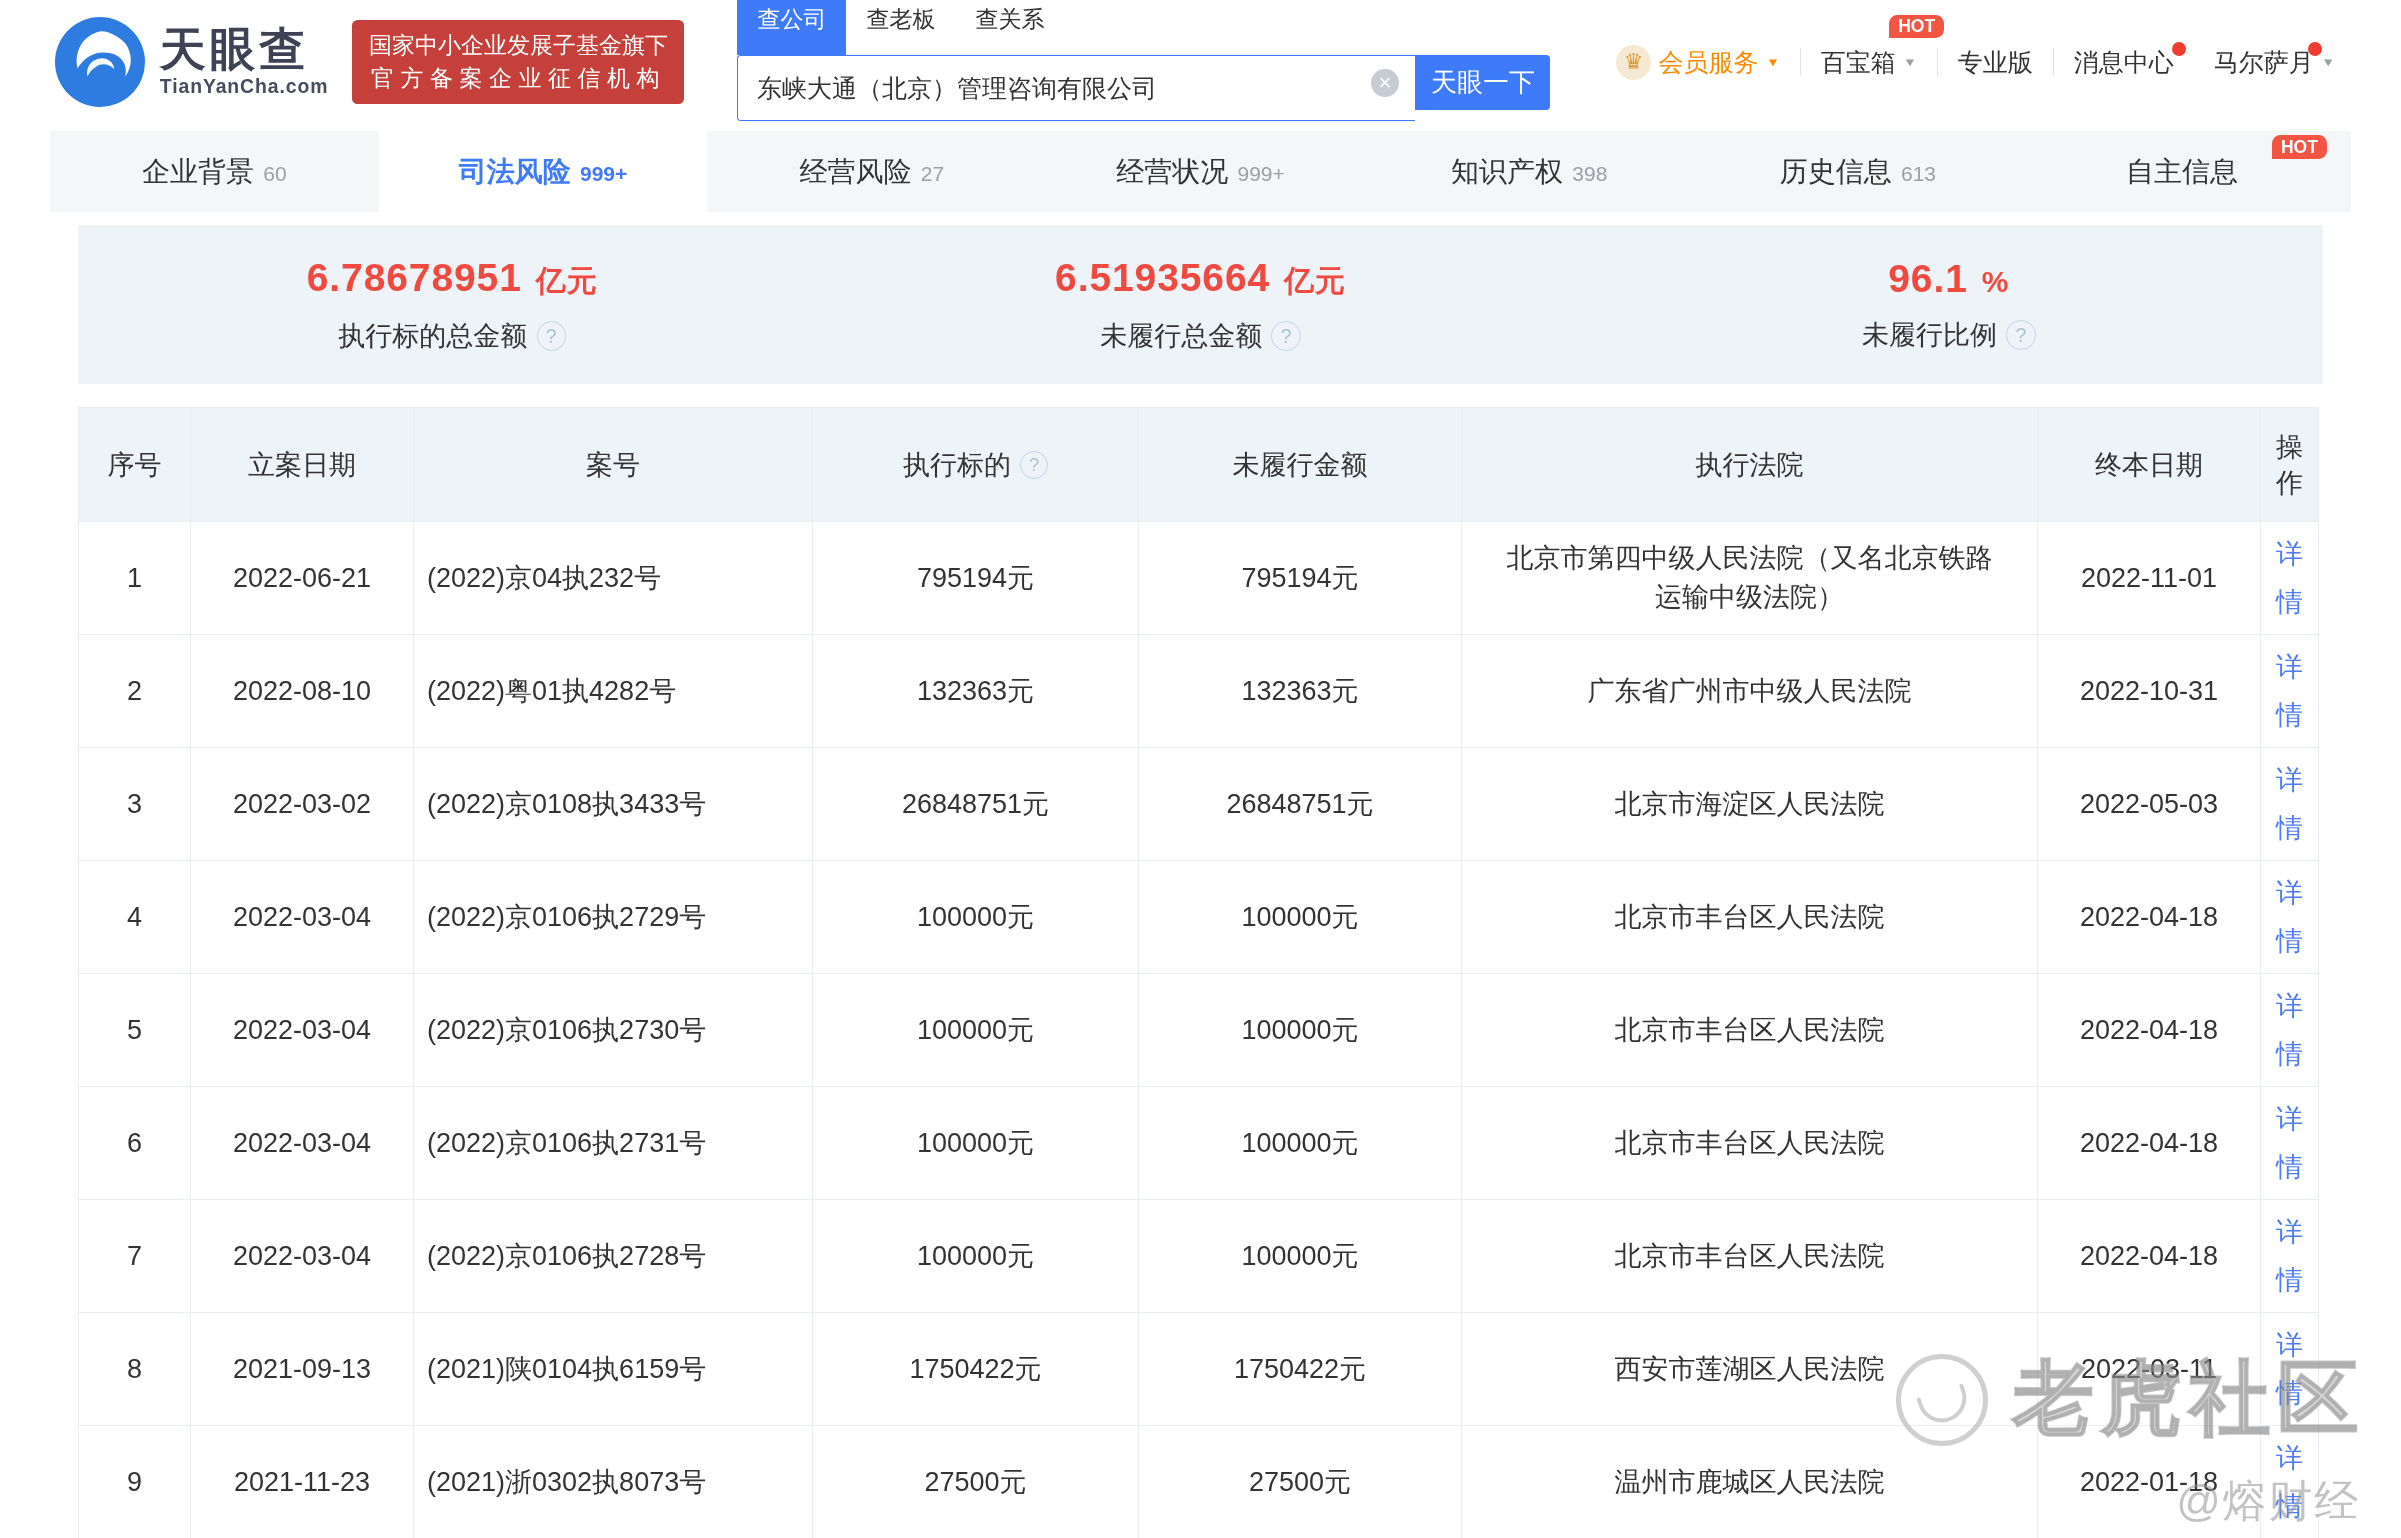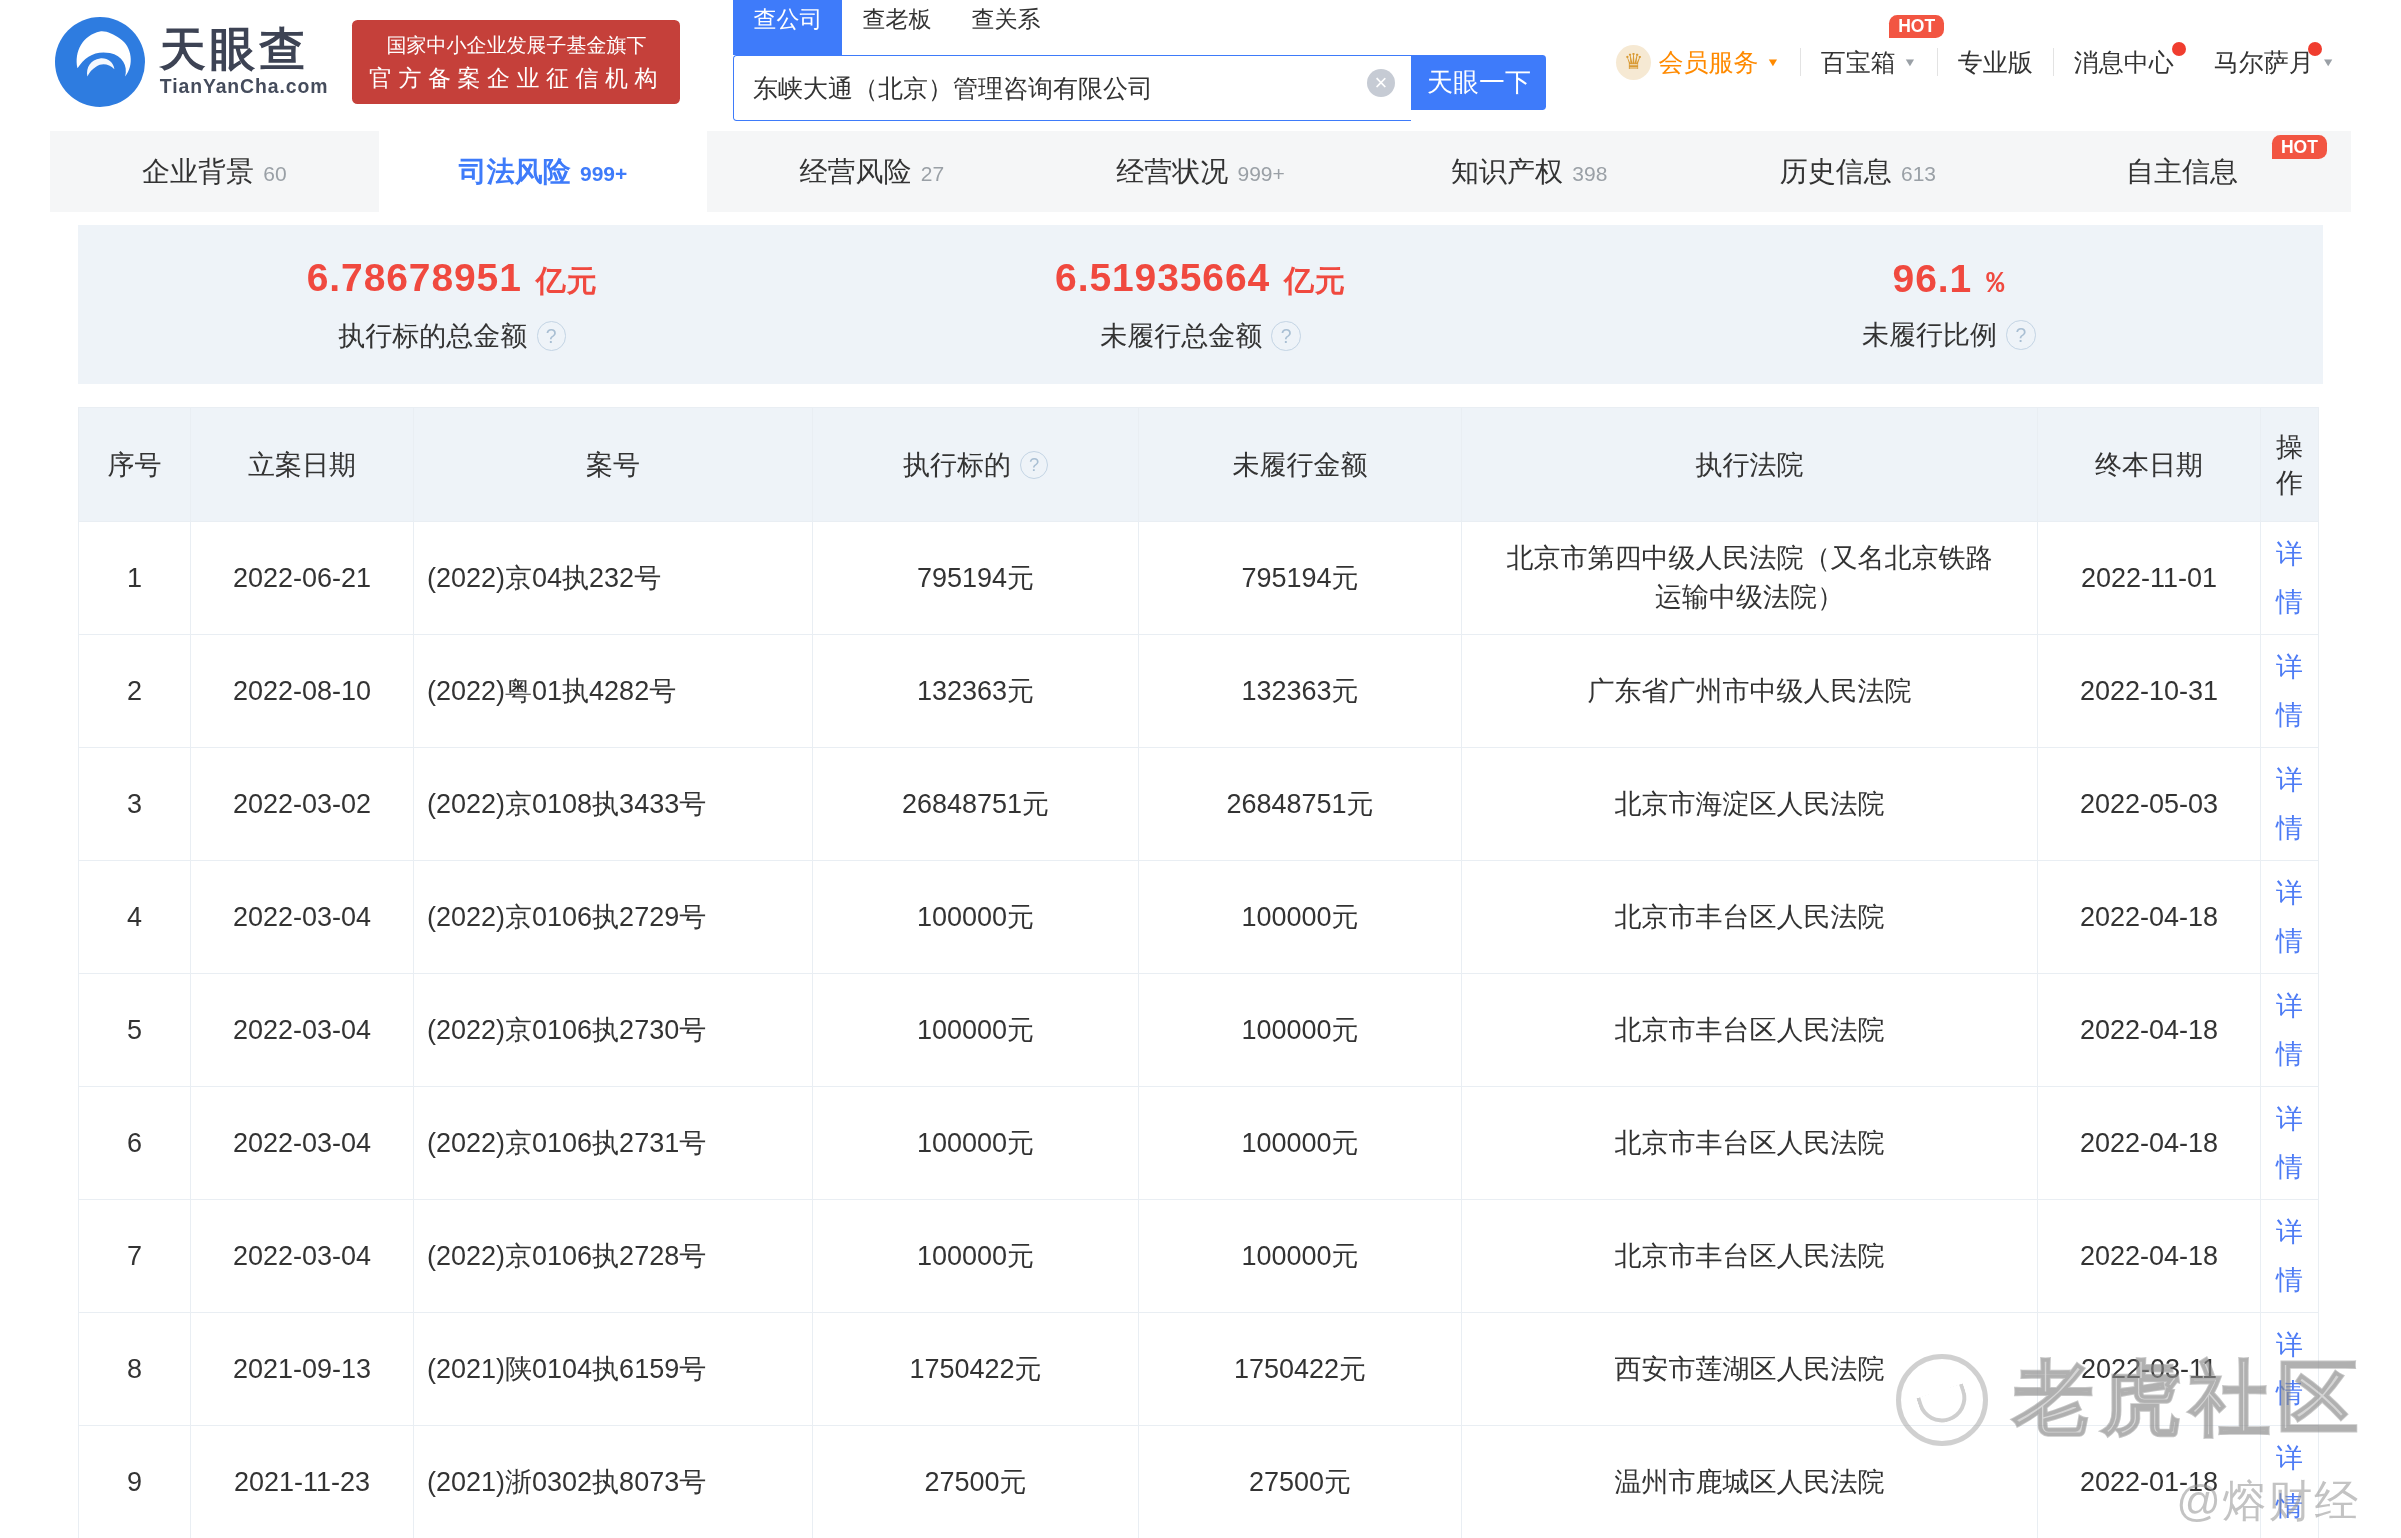--- a/index.html
+++ b/index.html
@@ -9,21 +9,21 @@
 
   
   .header { height:124px; display:flex; align-items:center; padding:0 46px 0 55px; }
   .logo { display:flex; align-items:center; gap:14.8px; cursor:pointer; }
   .logo svg { width:90px; height:90px; display:block; }
   .logo-cn { font-size:46px; font-weight:bold; color:#3d4354; letter-spacing:3.7px; line-height:1.0; }
   .logo-en { font-size:19.4px; font-weight:bold; color:#454c5c; letter-spacing:0.9px; margin-top:3.7px; }
 
   .gov-badge { margin-left:24px; background:#c5403a; color:#fff; border-radius:5.5px;
                padding:9.2px 16.6px; text-align:center; }
-  .gov-badge .l1 { font-size:20px; line-height:33px; }
+  .gov-badge .l1 { font-size:23px; line-height:33px; }
   .gov-badge .l2 { font-size:23px; line-height:33px; letter-spacing:6.5px; }
 
   .search { margin-left:53px; width:813px; }
   .search-tabs { display:flex; align-items:flex-end; height:41px; }
   .search-tab { font-size:23px; color:#333; padding:20px 20px; cursor:pointer; }
   .search-tab.active { background:#3e7bfa; color:#fff; border-radius:5.5px 5.5px 0 0; }
   .search-bar { display:flex; height:55px; }
   .search-input-wrap { position:relative; flex:1; }
   .search-input { width:100%; height:66px; border:1.8px solid #3e7bfa; border-right:none;
                   border-radius:3.7px 0 0 3.7px; font-size:25px; color:#333; padding:0 65px 0 18.4px;
@@ -56,21 +56,21 @@
   .page-tab .count { font-size:21px; color:#9aa0a6; margin-top:3.7px; }
   .page-tab.active { background:#fff; color:#3e7bfa; font-weight:bold; }
   .page-tab.active .count { color:#3e7bfa; }
   .page-tab .hot-badge { display:none; position:absolute; top:3.7px; right:24px; }
   .page-tab.has-hot .hot-badge { display:block; }
 
   
   .stats { margin:13px 78px 0; height:159px; background:#eef3f8; display:flex; }
   .stat { flex:1; display:flex; flex-direction:column; align-items:center; justify-content:center; gap:16.6px; }
   .stat-value { color:#f0493f; font-weight:bold; font-size:39px; letter-spacing:0.9px; }
-  .stat-value .unit { font-size:30px; margin-left:14px;font-family:Liberation Mono, monospace; }
+  .stat-value .unit { font-size:30px; margin-left:14px; }
   .stat-label { font-size:27px; color:#333; display:flex; align-items:center; gap:9.2px; }
   .q-icon { width:29.5px; height:29.5px; border:1.8px solid #c3d4e4; border-radius:50%; color:#a9bfd3;
             font-size:19.4px; display:flex; align-items:center; justify-content:center; cursor:pointer; }
 
   
   .exec-table { margin:23px 78px 0; width:2241px; border-collapse:collapse; table-layout:fixed; }
   .exec-table th { background:#eef3f8; height:114px; font-weight:normal; font-size:27px; color:#333;
                    border:0.9px solid #e9eef3; text-align:center; padding:0 5.5px; }
   .exec-table td { height:113px; font-size:27px; color:#333; border:0.9px solid #e9eef3;
                    text-align:center; padding:0 9.2px; background:#fff; line-height:1.45; }

